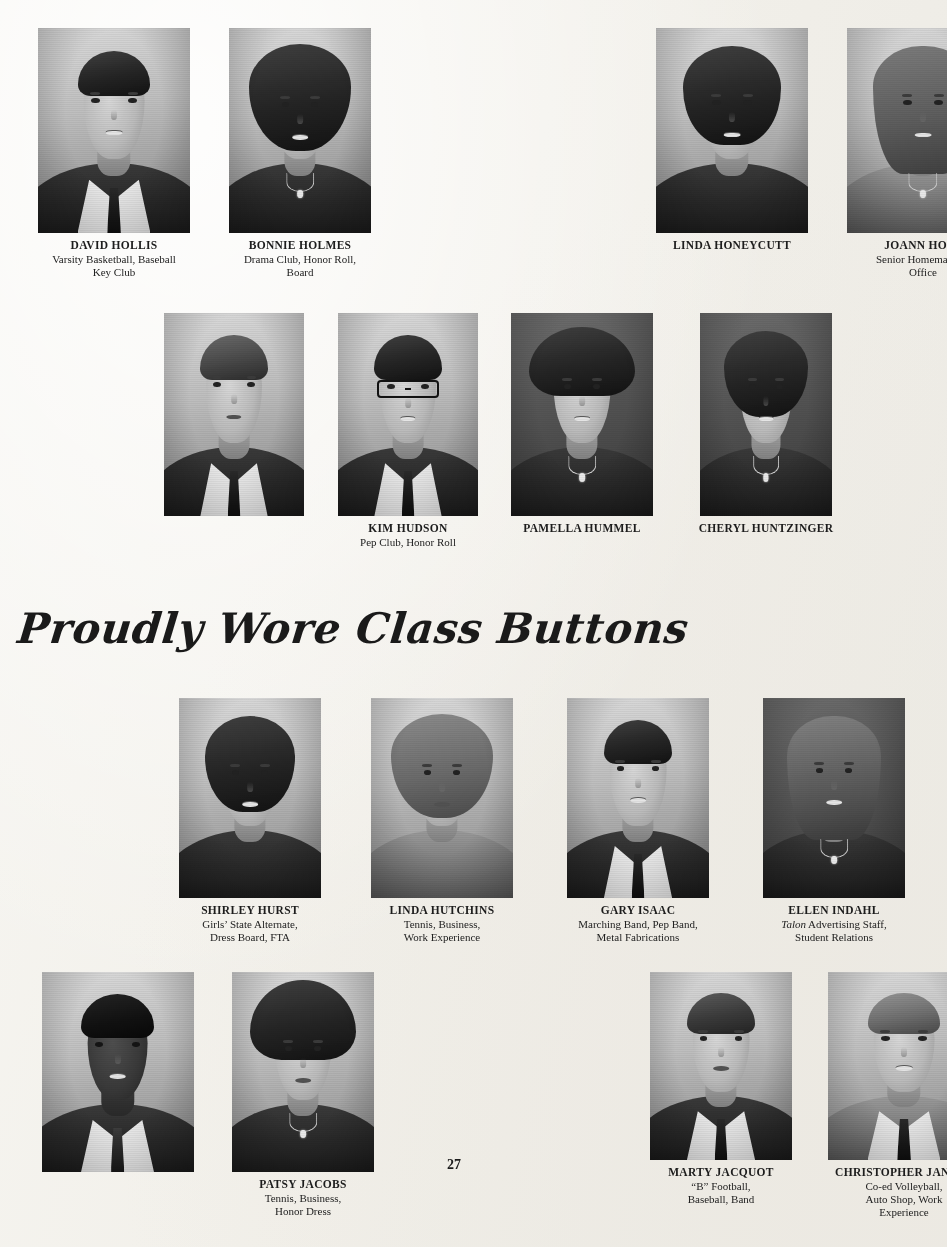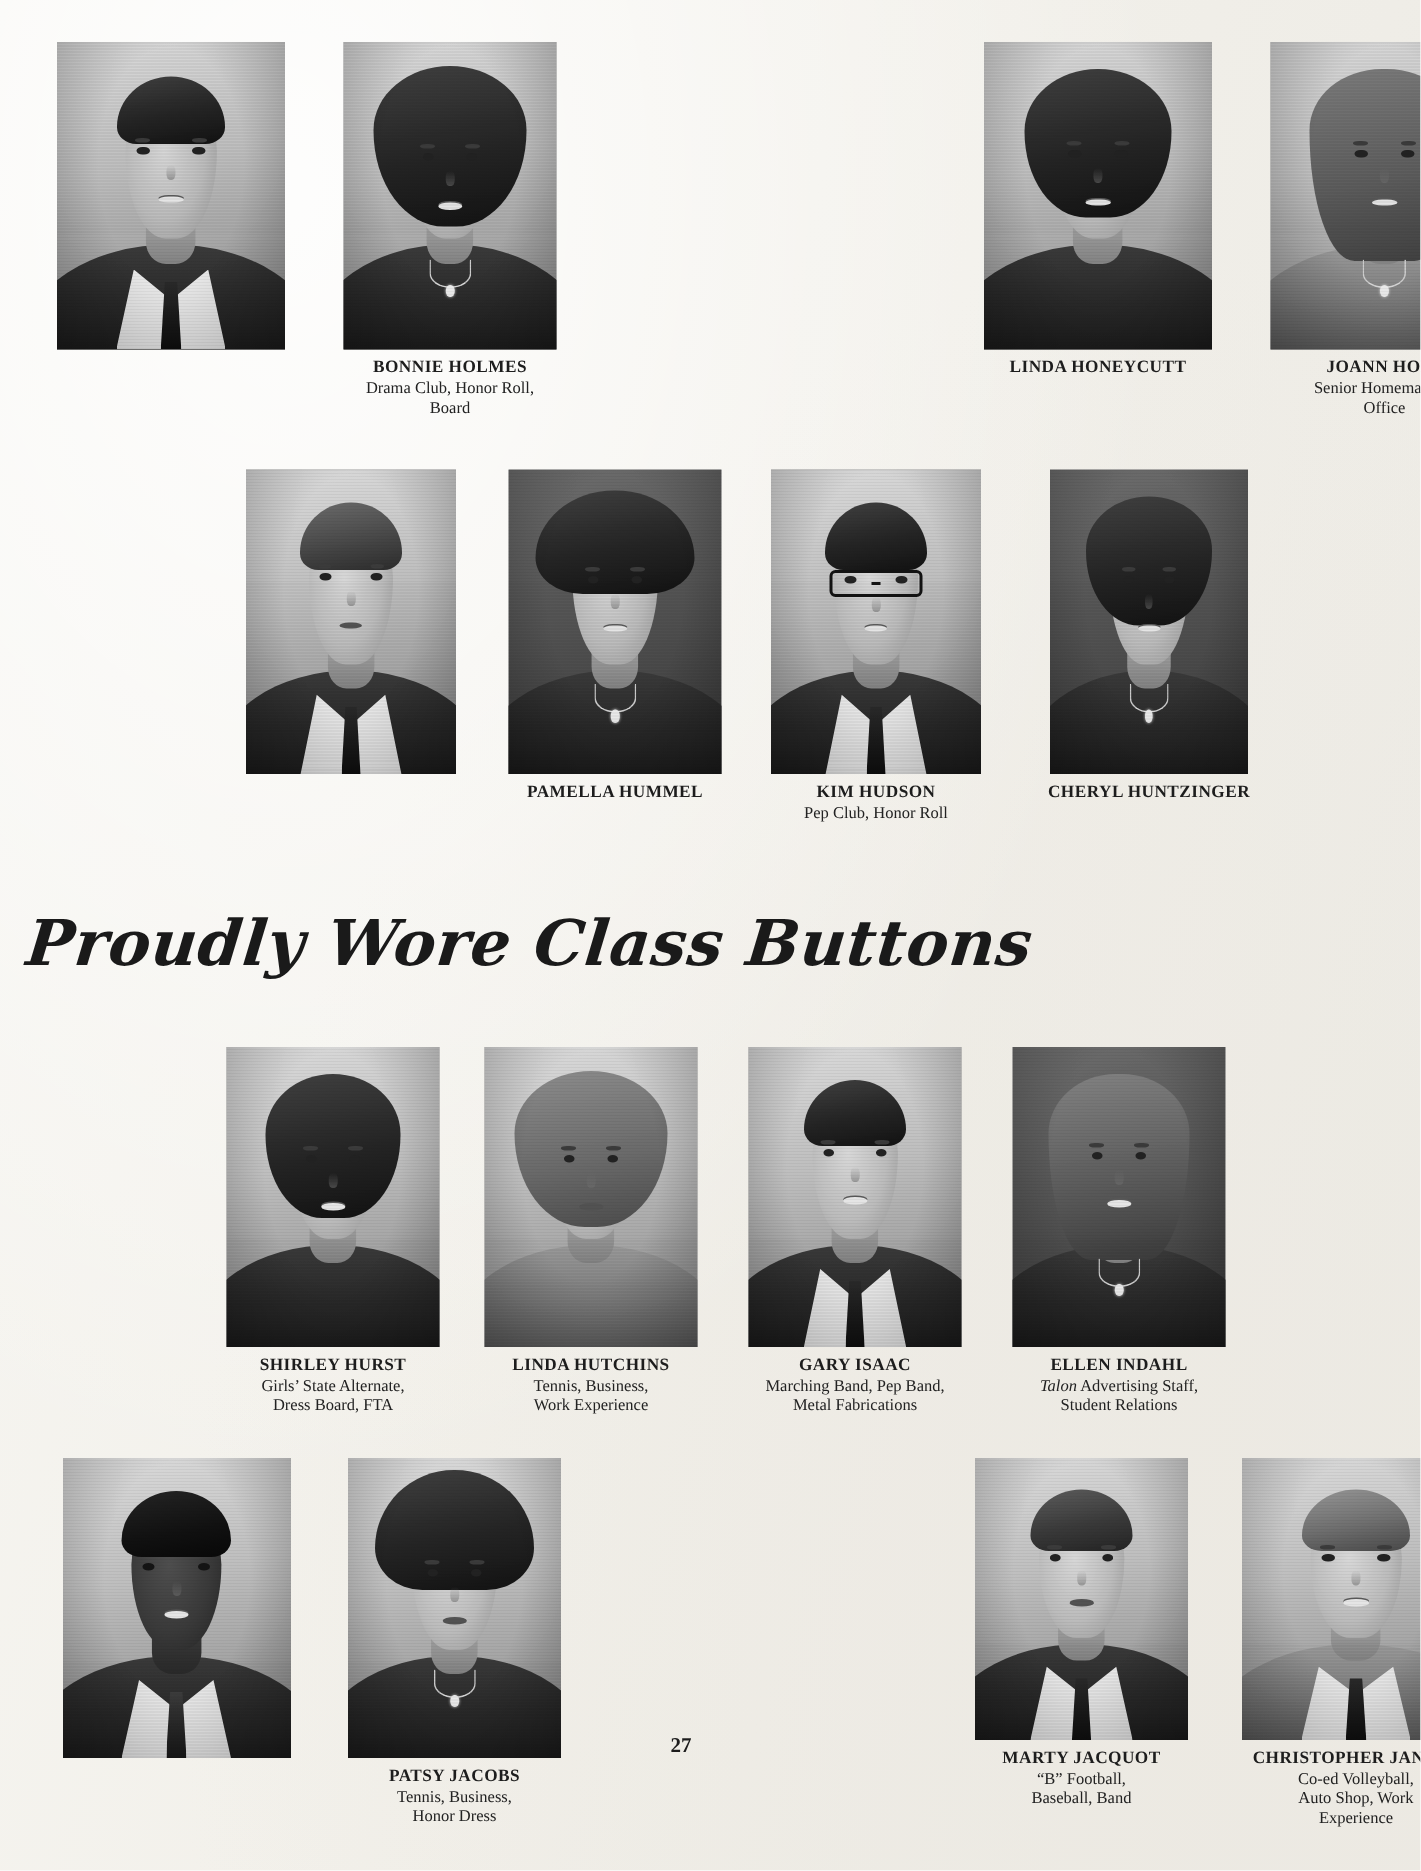--- a/index.html
+++ b/index.html
@@ -270,20 +270,25 @@
         <div class="hair short"></div>
         <div class="brow" style="left:34%;top:31%;"></div>
         <div class="brow" style="right:34%;top:31%;"></div>
         <div class="eye" style="left:35%;top:34%;"></div>
         <div class="eye" style="right:35%;top:34%;"></div>
         <div class="nose" style="top:40%;"></div>
         <div class="mouth smile" style="top:50%;"></div>
         <div class="grain"></div>
           <div class="vig"></div>
       </div>
+      <div class="caption">
+        <div class="name">DAVID HOLLIS</div>
+        <div class="acts">Varsity Basketball, Baseball</div>
+        <div class="acts">Key Club</div>
+      </div>
     </div>
 
     <div class="cell" style="width:160px;">
       <div class="photo" style="width:142px;height:205px;">
         <div class="bg-studio"></div>
         <div class="shoulders"></div>
         <div class="neck"></div>
         <div class="face"></div>
         <div class="hair flip"></div>
         <div class="brow" style="left:36%;top:33%;"></div>
@@ -368,20 +373,43 @@
         <div class="brow" style="right:34%;top:31%;"></div>
         <div class="eye" style="left:35%;top:34%;"></div>
         <div class="eye" style="right:35%;top:34%;"></div>
         <div class="nose" style="top:40%;"></div>
         <div class="mouth" style="top:50%;"></div>
         <div class="grain"></div>
           <div class="vig"></div>
       </div>
     </div>
 
+    <div class="cell" style="width:148px;">
+      <div class="photo" style="width:140px;height:203px;">
+        <div class="bg-studio"></div>
+        <div class="shoulders"></div>
+        <div class="collar"></div>
+        <div class="tie"></div>
+        <div class="neck"></div>
+        <div class="face"></div>
+        <div class="hair short"></div>
+        <div class="eye" style="left:35%;top:35%;"></div>
+        <div class="eye" style="right:35%;top:35%;"></div>
+        <div class="glasses"></div>
+        <div class="nose" style="top:42%;"></div>
+        <div class="mouth smile" style="top:51%;"></div>
+        <div class="grain"></div>
+          <div class="vig"></div>
+      </div>
+      <div class="caption">
+        <div class="name">KIM HUDSON</div>
+        <div class="acts">Pep Club, Honor Roll</div>
+      </div>
+    </div>
+
     <div class="cell" style="width:152px;">
       <div class="photo" style="width:142px;height:203px;">
         <div class="bg-dark"></div>
         <div class="shoulders"></div>
         <div class="neck"></div>
         <div class="face"></div>
         <div class="hair bouffant"></div>
         <div class="brow" style="left:36%;top:32%;"></div>
         <div class="brow" style="right:36%;top:32%;"></div>
         <div class="eye" style="left:37%;top:35%;"></div>
@@ -391,43 +419,20 @@
         <div class="necklace"></div>
         <div class="pendant"></div>
         <div class="grain"></div>
           <div class="vig"></div>
       </div>
       <div class="caption">
         <div class="name">PAMELLA HUMMEL</div>
       </div>
     </div>
 
-    <div class="cell" style="width:148px;">
-      <div class="photo" style="width:140px;height:203px;">
-        <div class="bg-studio"></div>
-        <div class="shoulders"></div>
-        <div class="collar"></div>
-        <div class="tie"></div>
-        <div class="neck"></div>
-        <div class="face"></div>
-        <div class="hair short"></div>
-        <div class="eye" style="left:35%;top:35%;"></div>
-        <div class="eye" style="right:35%;top:35%;"></div>
-        <div class="glasses"></div>
-        <div class="nose" style="top:42%;"></div>
-        <div class="mouth smile" style="top:51%;"></div>
-        <div class="grain"></div>
-          <div class="vig"></div>
-      </div>
-      <div class="caption">
-        <div class="name">KIM HUDSON</div>
-        <div class="acts">Pep Club, Honor Roll</div>
-      </div>
-    </div>
-
     <div class="cell" style="width:168px;">
       <div class="photo" style="width:132px;height:203px;">
         <div class="bg-dark"></div>
         <div class="shoulders"></div>
         <div class="neck"></div>
         <div class="face"></div>
         <div class="hair bob" style="height:42%;"></div>
         <div class="brow" style="left:36%;top:32%;"></div>
         <div class="brow" style="right:36%;top:32%;"></div>
         <div class="eye" style="left:37%;top:35%;"></div>
@@ -440,21 +445,21 @@
           <div class="vig"></div>
       </div>
       <div class="caption">
         <div class="name">CHERYL HUNTZINGER</div>
       </div>
     </div>
   </div>
 
   <div class="section-heading">Proudly Wore Class Buttons</div>
 
-  <div class="row" style="left:146px; top:698px; gap:20px;">
+  <div class="row" style="left:174px; top:698px; gap:40px;">
 
     <div class="cell" style="width:152px;">
       <div class="photo" style="width:142px;height:200px;">
         <div class="bg-studio"></div>
         <div class="shoulders"></div>
         <div class="neck"></div>
         <div class="face"></div>
         <div class="hair bob"></div>
         <div class="brow" style="left:36%;top:33%;"></div>
         <div class="brow" style="right:36%;top:33%;"></div>

